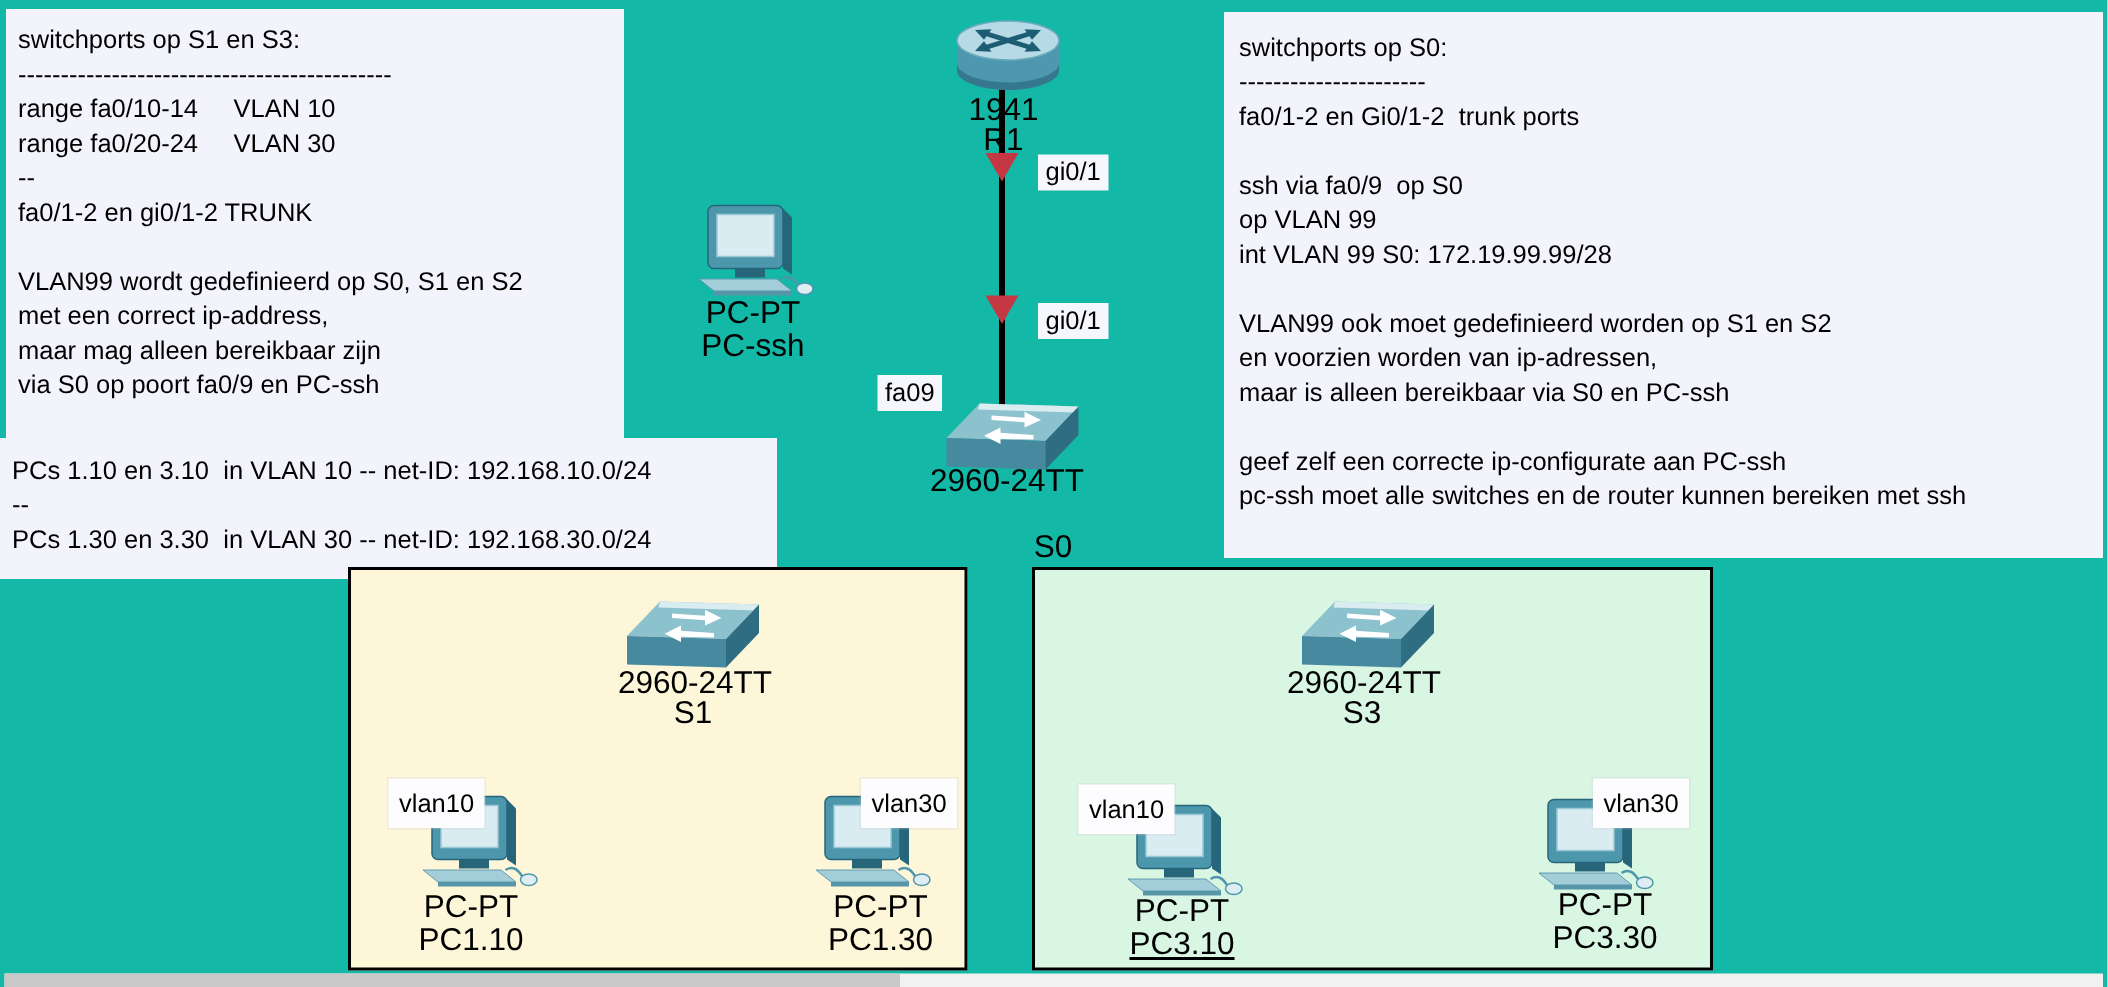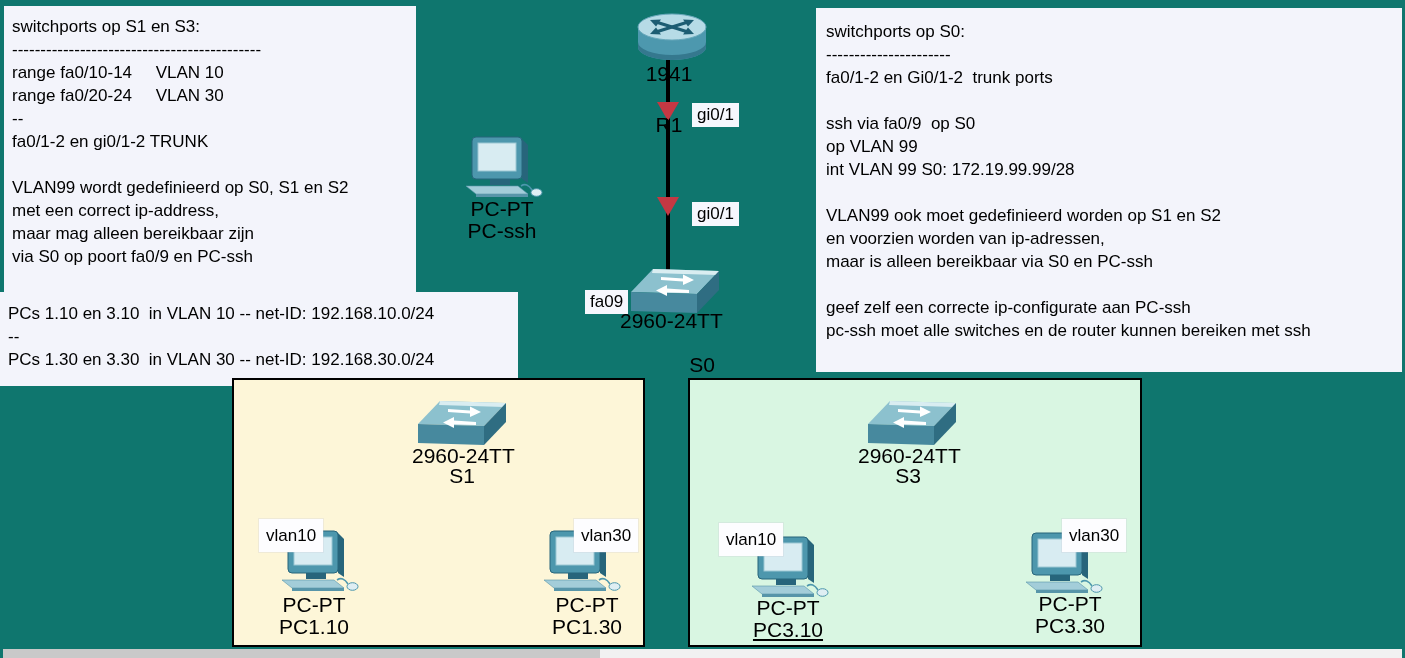--- a/index.html
+++ b/index.html
@@ -1,17 +1,17 @@
 <!DOCTYPE html>
 <html><head>
 <meta charset="utf-8">
 <style>
   html,body{margin:0;padding:0;background:#fff;}
   .canvas{
-    position:relative;width:1405px;height:658px;background:#0f766e;
+    position:relative;width:1405px;height:658px;background:#14b8a6;
     font-family:"Liberation Sans",sans-serif;color:#000;overflow:hidden;
   }
   .note{
     position:absolute;background:#f3f4fb;font-size:17px;line-height:23px;
     white-space:pre;color:#000;
   }
   .note div{min-height:23px;}
   .dev-label{
     position:absolute;font-size:21px;line-height:20px;text-align:center;
     white-space:nowrap;
@@ -82,27 +82,27 @@
 
 
   <div class="note" style="left:816px;top:8px;width:576px;height:352px;padding:12px 0 0 10px;"><div>switchports op S0:</div><div>----------------------</div><div>fa0/1-2 en Gi0/1-2  trunk ports</div><div>&nbsp;</div><div>ssh via fa0/9  op S0</div><div>op VLAN 99</div><div>int VLAN 99 S0: 172.19.99.99/28</div><div>&nbsp;</div><div>VLAN99 ook moet gedefinieerd worden op S1 en S2</div><div>en voorzien worden van ip-adressen,</div><div>maar is alleen bereikbaar via S0 en PC-ssh</div><div>&nbsp;</div><div>geef zelf een correcte ip-configurate aan PC-ssh</div><div>pc-ssh moet alle switches en de router kunnen bereiken met ssh</div></div>
 
   <div class="cable" style="left:666px;top:56px;width:4px;height:220px;"></div>
   <div class="arrow-down" style="left:657px;top:102px;"></div>
   <div class="arrow-down" style="left:657px;top:197px;"></div>
 
   <div class="port-label" style="left:692px;top:103px;">gi0/1</div>
   <div class="port-label" style="left:692px;top:202px;">gi0/1</div>
-  <div class="port-label" style="left:585px;top:250px;margin-top:40px;">fa09</div>
+  <div class="port-label" style="left:585px;top:250px;">fa09</div>
 
   <svg class="dev-icon" style="left:636px;top:12px;" width="72" height="54" viewBox="0 0 72 54">
       <use href="#sym-router"></use>
     </svg>
   <div class="dev-label" style="left:633px;top:64px;width:72px;">1941</div>
-  <div class="dev-label" style="left:633px;top:84px;width:72px;margin-top:31px;">R1</div>
+  <div class="dev-label" style="left:633px;top:84px;width:72px;">R1</div>
 
   <svg class="dev-icon" style="left:464px;top:136px;" width="80" height="62" viewBox="0 0 80 62">
       <use href="#sym-pc"></use>
     </svg>
   <div class="dev-label" style="left:462px;top:199px;width:80px;">PC-PT</div>
   <div class="dev-label" style="left:462px;top:221px;width:80px;">PC-ssh</div>
 
   <svg class="dev-icon" style="left:627px;top:268px;" width="96" height="48" viewBox="0 0 96 48">
       <use href="#sym-switch"></use>
     </svg>

